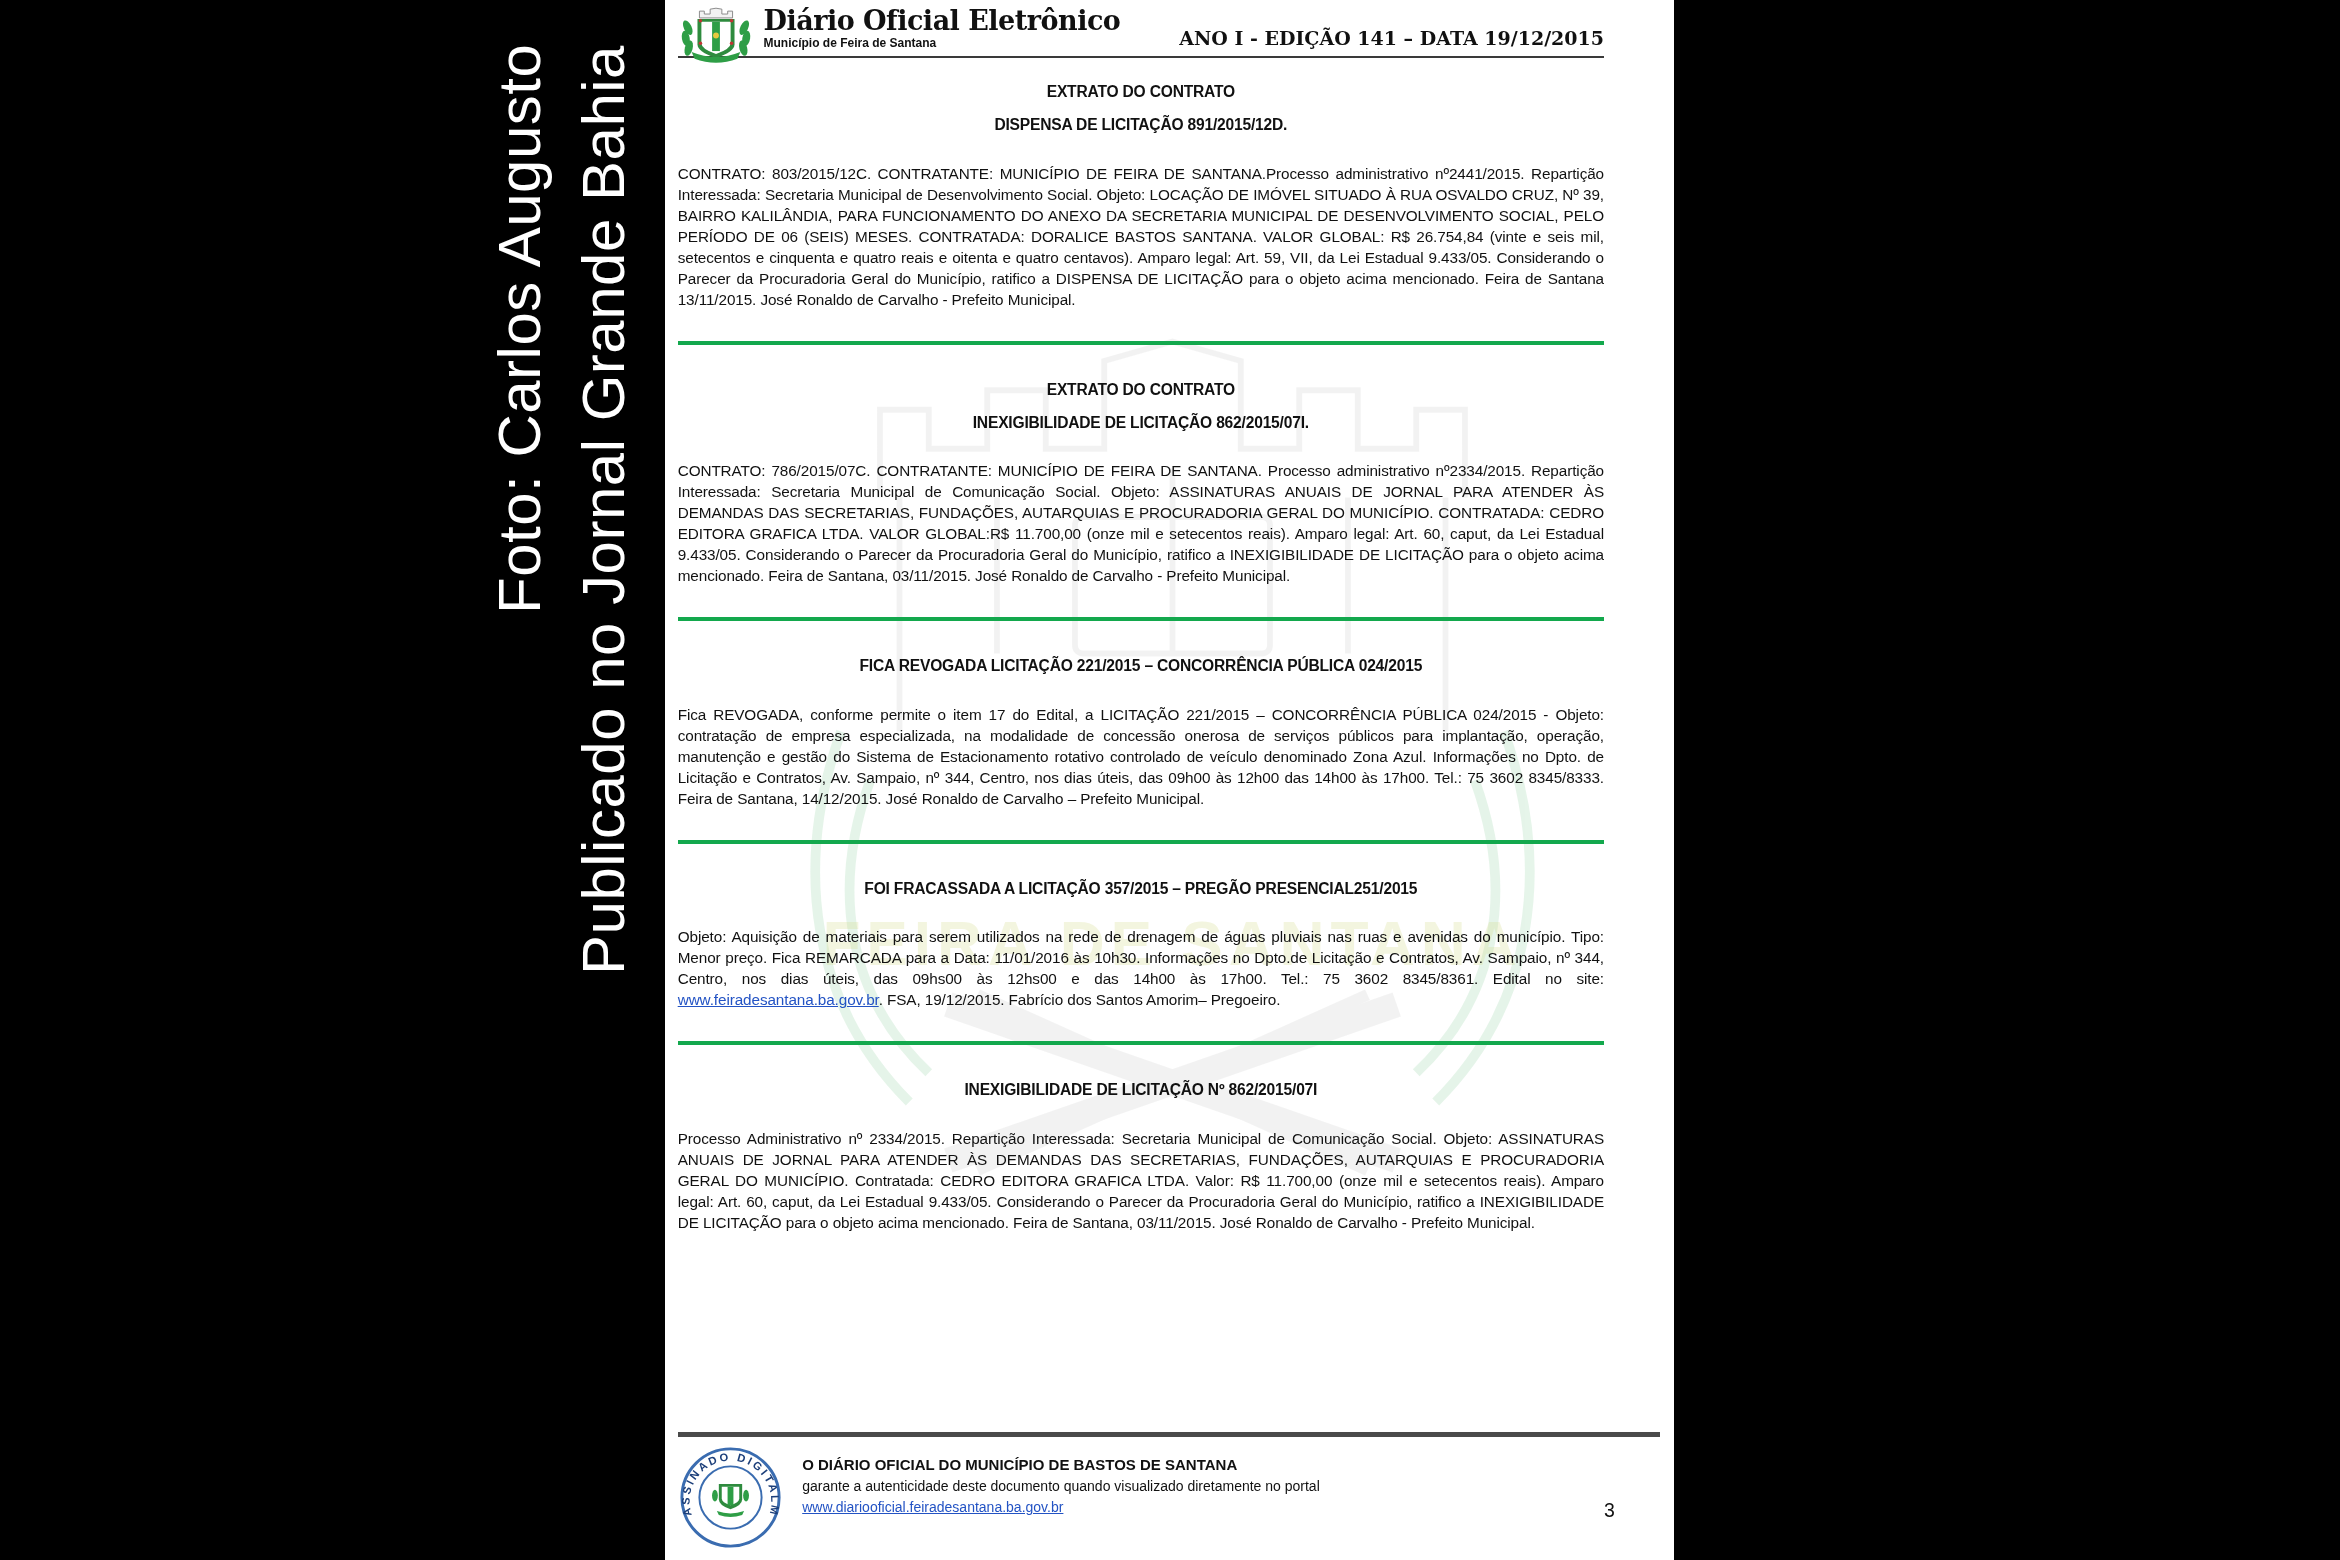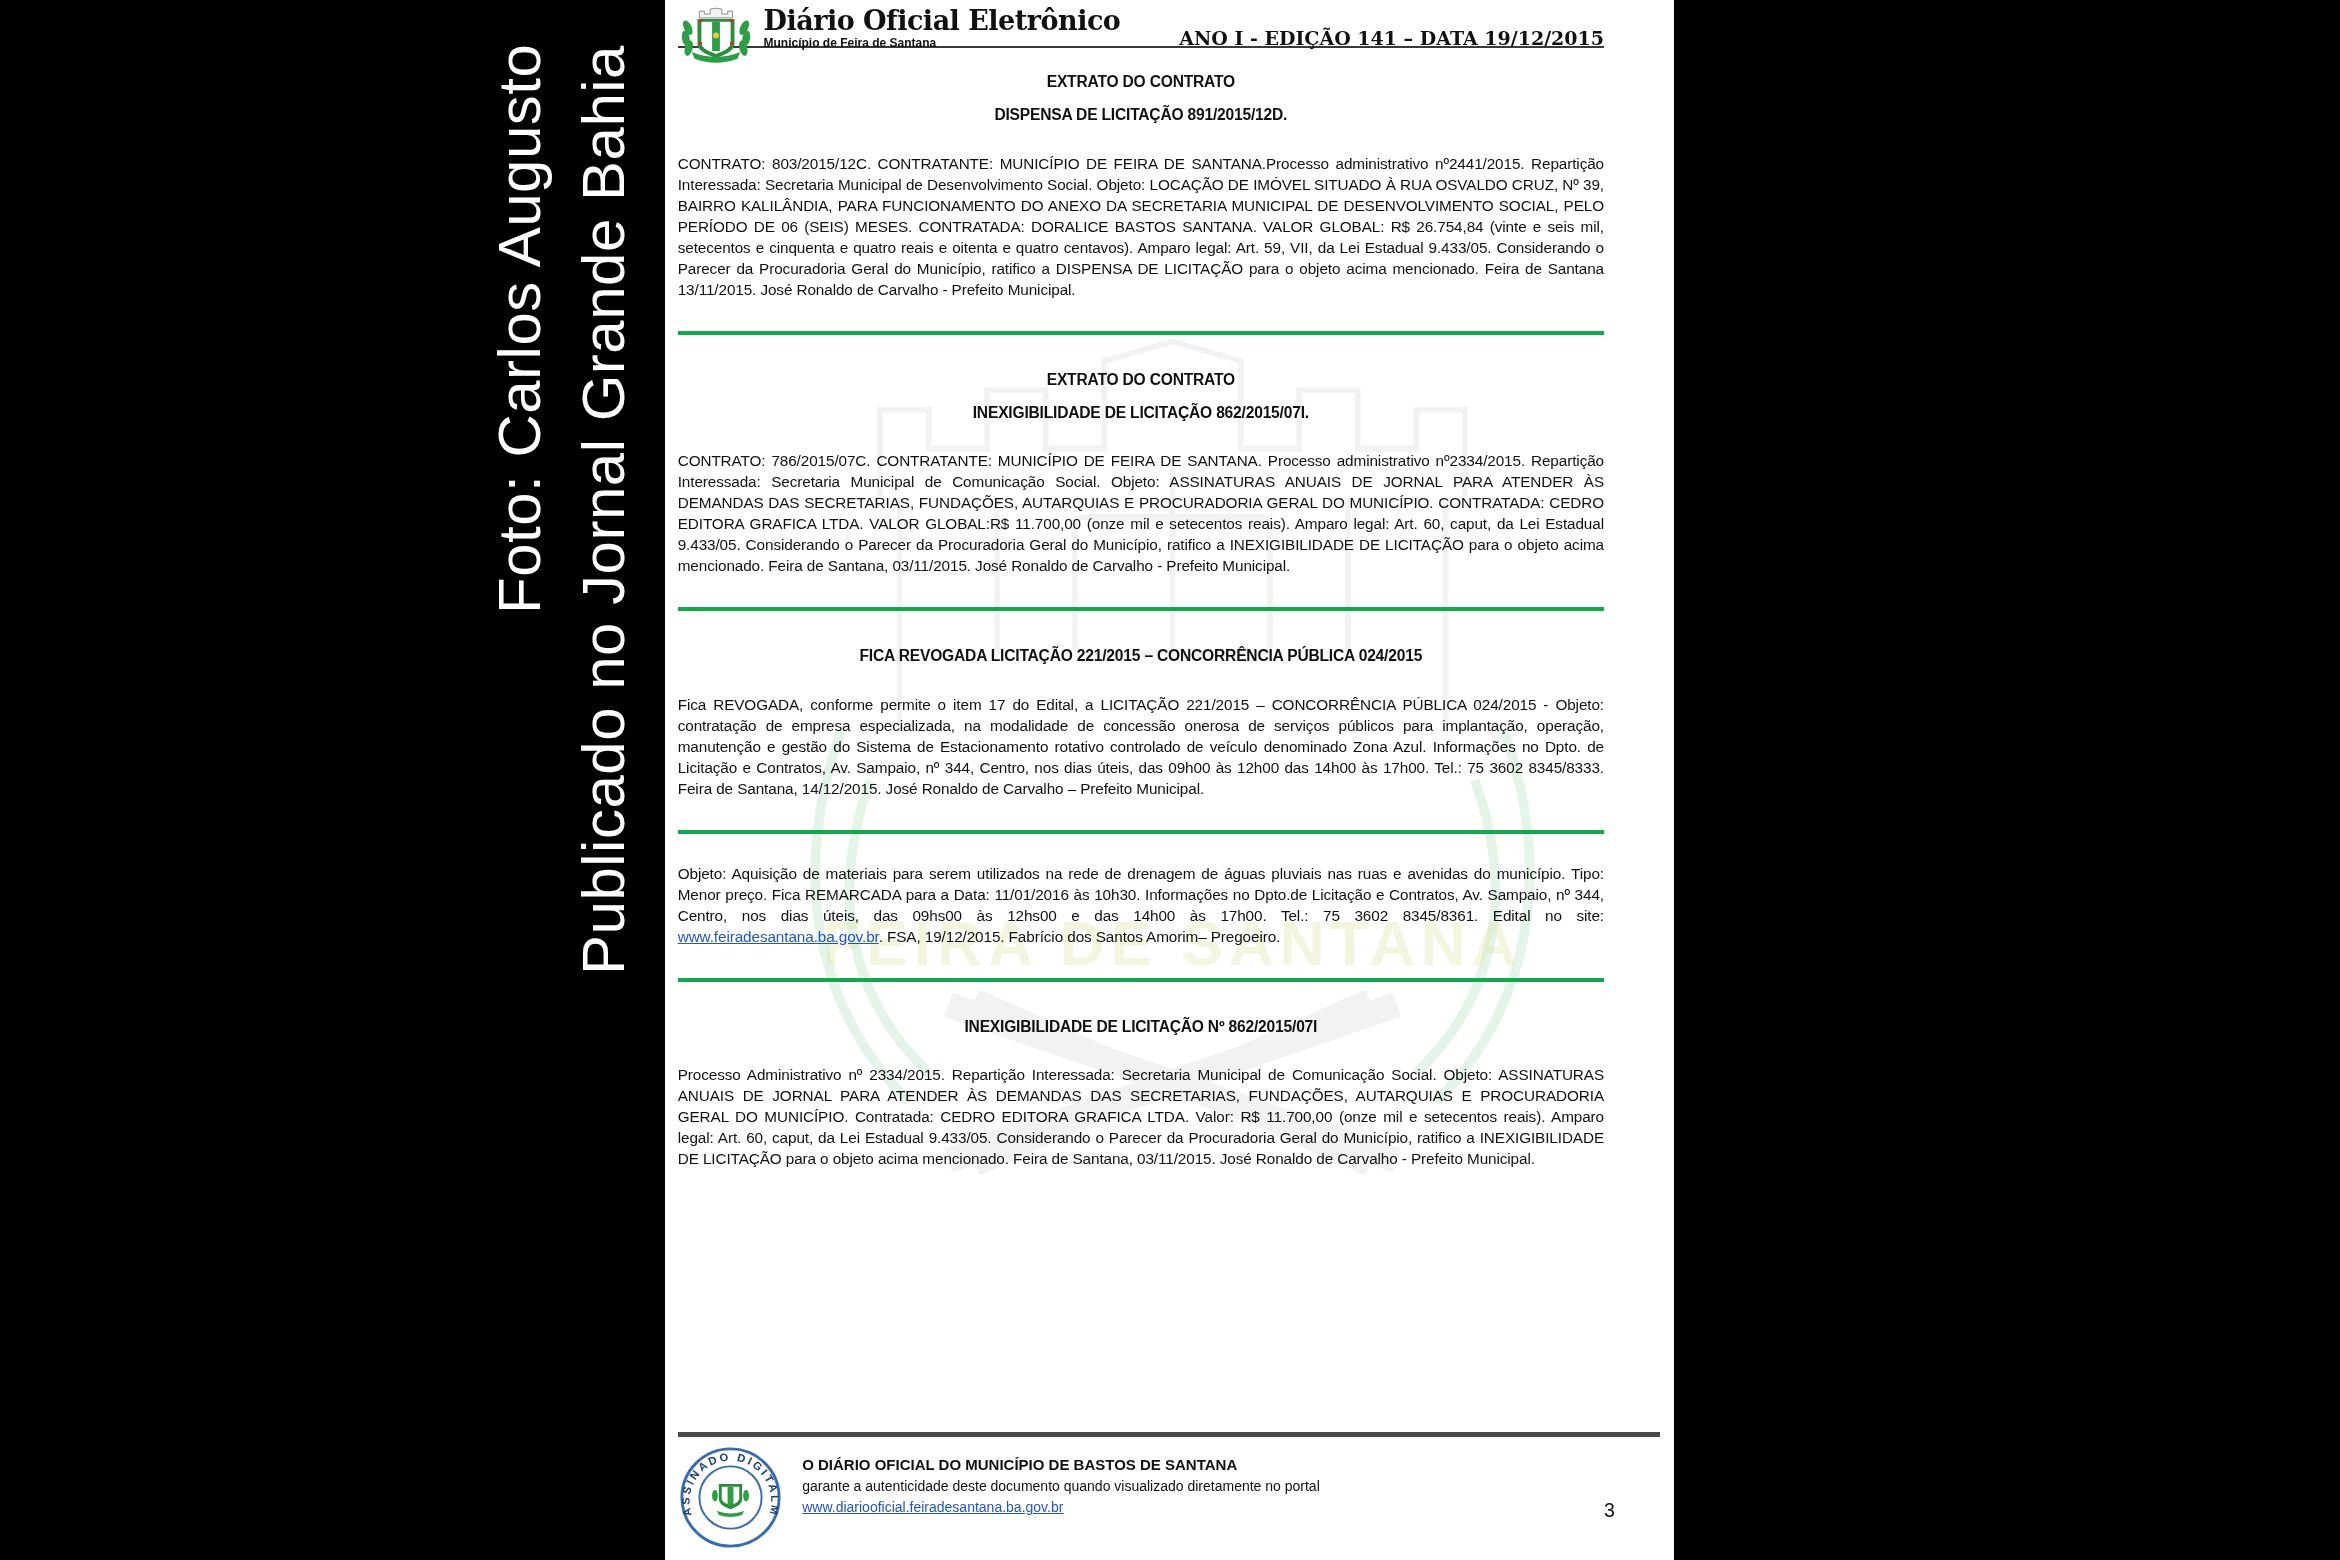--- a/index.html
+++ b/index.html
@@ -43,21 +43,21 @@
   .content{
     position:relative;
     margin:0 70px 0 12.7px;   
   }
   
   .masthead{
     display:flex;
     align-items:flex-start;
     padding-top:5.9px;
     border-bottom:2.9px solid var(--rule-dark);
-    height:48px;
+    height:58px;
     justify-content:center;
   }
   .logo-svg{flex:0 0 auto;margin-right:9.8px;}
   .mast-text{flex:1 1 auto;}
   .mast-title{
     font-family:"DejaVu Serif","Liberation Serif",serif;
     font-weight:bold;
     font-size:27px;
     line-height:29px;
     color:#111;
@@ -213,20 +213,21 @@
             <h3 class="sec-title">INEXIGIBILIDADE DE LICITAÇÃO 862/2015/07I.</h3>
             <p class="para"><span class="b">CONTRATO: 786/2015/07C. CONTRATANTE:</span><span> MUNICÍPIO DE FEIRA DE SANTANA. </span><span class="b">Processo administrativo nº2334/2015. Repartição Interessada:</span><span> Secretaria Municipal de Comunicação Social. </span><span class="b">Objeto:</span><span> ASSINATURAS ANUAIS DE JORNAL PARA ATENDER ÀS DEMANDAS DAS SECRETARIAS, FUNDAÇÕES, AUTARQUIAS E PROCURADORIA GERAL DO MUNICÍPIO. </span><span class="b">CONTRATADA:</span><span> CEDRO EDITORA GRAFICA LTDA. </span><span class="b">VALOR GLOBAL:</span><span>R$ 11.700,00 (onze mil e setecentos reais). Amparo legal: Art. 60, caput, da Lei Estadual 9.433/05. Considerando o Parecer da Procuradoria Geral do Município, ratifico a INEXIGIBILIDADE DE LICITAÇÃO para o objeto acima mencionado. Feira de Santana, 03/11/2015. José Ronaldo de Carvalho - Prefeito Municipal.</span></p>
           </section>
           <div class="divider"></div>
           <section class="section">
             <h3 class="sec-title">FICA REVOGADA LICITAÇÃO 221/2015 – CONCORRÊNCIA PÚBLICA 024/2015</h3>
             <p class="para"><span>Fica </span><span class="b">REVOGADA,</span><span> conforme permite o item 17 do Edital, a </span><span class="b">LICITAÇÃO 221/2015 – CONCORRÊNCIA PÚBLICA 024/2015 - Objeto:</span><span> contratação de empresa especializada, na modalidade de concessão onerosa de serviços públicos para implantação, operação, manutenção e gestão do Sistema de Estacionamento rotativo controlado de veículo denominado Zona Azul. Informações no Dpto. de Licitação e Contratos, Av. Sampaio, nº 344, Centro, nos dias úteis, das 09h00 às 12h00 das 14h00 às 17h00. Tel.: 75 3602 8345/8333. Feira de Santana, 14/12/2015. José Ronaldo de Carvalho – Prefeito Municipal.</span></p>
           </section>
           <div class="divider"></div>
           <section class="section">
+            <h3 class="sec-title">FOI FRACASSADA A LICITAÇÃO 357/2015 – PREGÃO PRESENCIAL251/2015</h3>
             <p class="para"><span class="b">Objeto:</span><span> Aquisição de materiais para serem utilizados na rede de drenagem de águas pluviais nas ruas e avenidas do município. </span><span class="b">Tipo:</span><span> Menor preço. Fica </span><span class="b">REMARCADA</span><span> para a </span><span class="b">Data</span><span>: 11/01/2016 às 10h30. Informações no Dpto.de Licitação e Contratos, Av. Sampaio, nº 344, Centro, nos dias úteis, das 09hs00 às 12hs00 e das 14h00 às 17h00. Tel.: 75 3602 8345/8361. Edital no site: </span><a class="link" href="#">www.feiradesantana.ba.gov.br</a><span>. FSA, 19/12/2015. Fabrício dos Santos Amorim– Pregoeiro.</span></p>
           </section>
           <div class="divider"></div>
           <section class="section">
             <h3 class="sec-title">INEXIGIBILIDADE DE LICITAÇÃO Nº 862/2015/07I</h3>
             <p class="para"><span class="b">Processo Administrativo nº</span><span> 2334/2015. </span><span class="b">Repartição Interessada:</span><span> Secretaria Municipal de Comunicação Social. </span><span class="b">Objeto:</span><span> ASSINATURAS ANUAIS DE JORNAL PARA ATENDER ÀS DEMANDAS DAS SECRETARIAS, FUNDAÇÕES, AUTARQUIAS E PROCURADORIA GERAL DO MUNICÍPIO. </span><span class="b">Contratada:</span><span> CEDRO EDITORA GRAFICA LTDA. </span><span class="b">Valor:</span><span> R$ 11.700,00 (onze mil e setecentos reais). </span><span class="b">Amparo legal:</span><span> Art. 60, caput, da Lei Estadual 9.433/05. Considerando o Parecer da Procuradoria Geral do Município, ratifico a INEXIGIBILIDADE DE LICITAÇÃO para o objeto acima mencionado. Feira de Santana, 03/11/2015. José Ronaldo de Carvalho - Prefeito Municipal.</span></p>
           </section>
         </main>
 
     </div>

